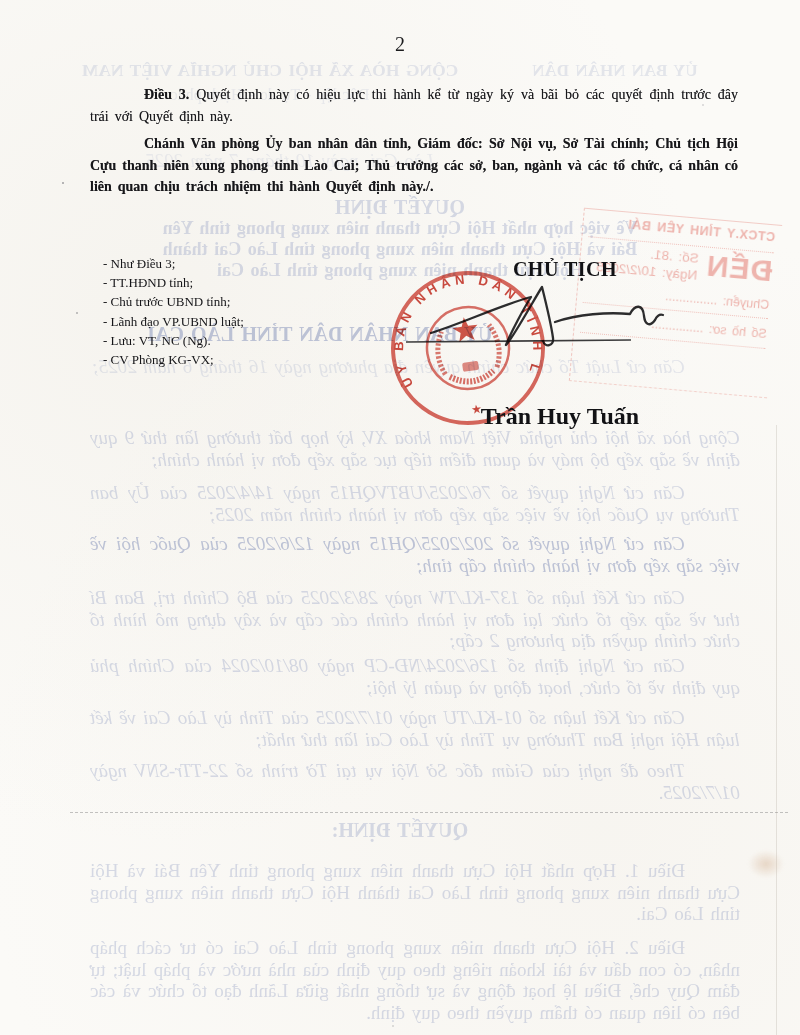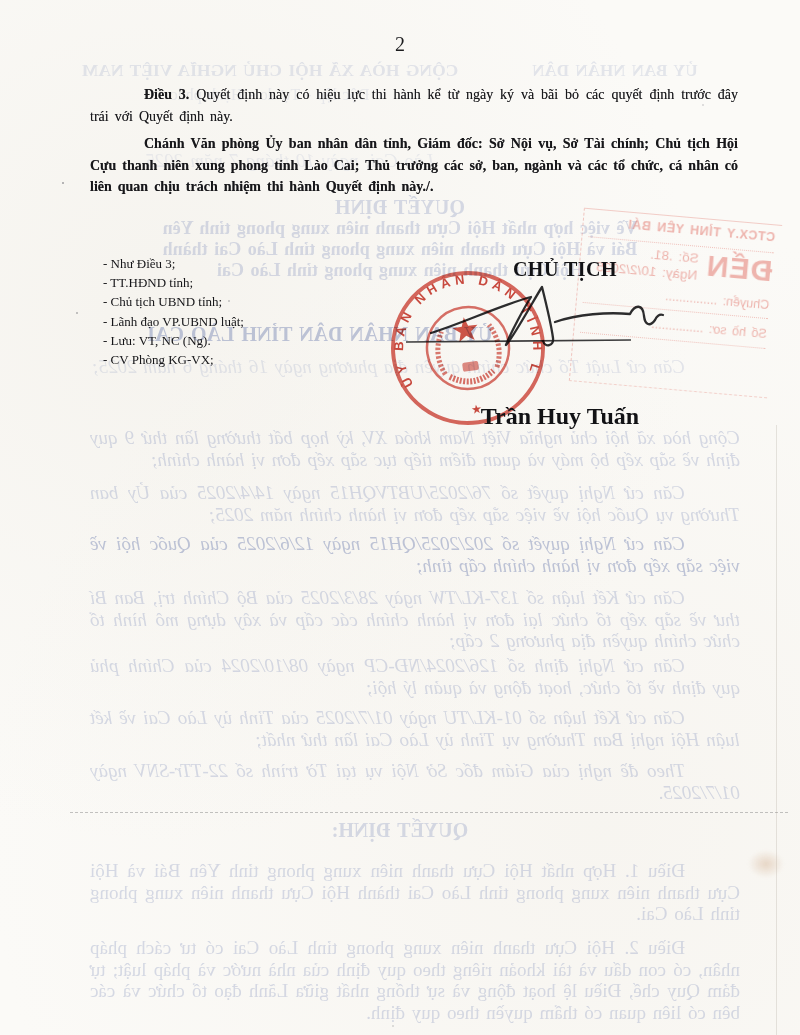--- a/index.html
+++ b/index.html
@@ -133,21 +133,21 @@
 
   <div class="pageno">2</div>
 
   <p class="body p1"><b>Điều 3.</b><span> Quyết định này có hiệu lực thi hành kể từ ngày ký và bãi bỏ các quyết định trước đây trái với Quyết định này.</span></p>
 
   <p class="body p2">Chánh Văn phòng Ủy ban nhân dân tỉnh, Giám đốc: Sở Nội vụ, Sở Tài chính; Chủ tịch Hội Cựu thanh niên xung phong tỉnh Lào Cai; Thủ trưởng các sở, ban, ngành và các tổ chức, cá nhân có liên quan chịu trách nhiệm thi hành Quyết định này./.</p>
 
   <div class="recipients">
     <div class="ritem">- Như Điều 3;</div>
     <div class="ritem">- TT.HĐND tỉnh;</div>
-    <div class="ritem">- Chủ tịch UBND tỉnh;</div>
+    <div class="ritem">- Chủ trước UBND tỉnh;</div>
     <div class="ritem">- Lãnh đạo VP.UBND luật;</div>
     <div class="ritem">- Lưu: VT, NC (Ng).</div>
     <div class="ritem">- CV Phòng KG-VX;</div>
   </div>
 
   <div class="sig-title">CHỦ TỊCH</div>
 
   <svg class="seal" viewBox="0 0 160 160" aria-hidden="true">
     <circle class="ring" cx="80" cy="80" r="75"></circle>
     <circle class="ring2" cx="80" cy="80" r="41"></circle>

